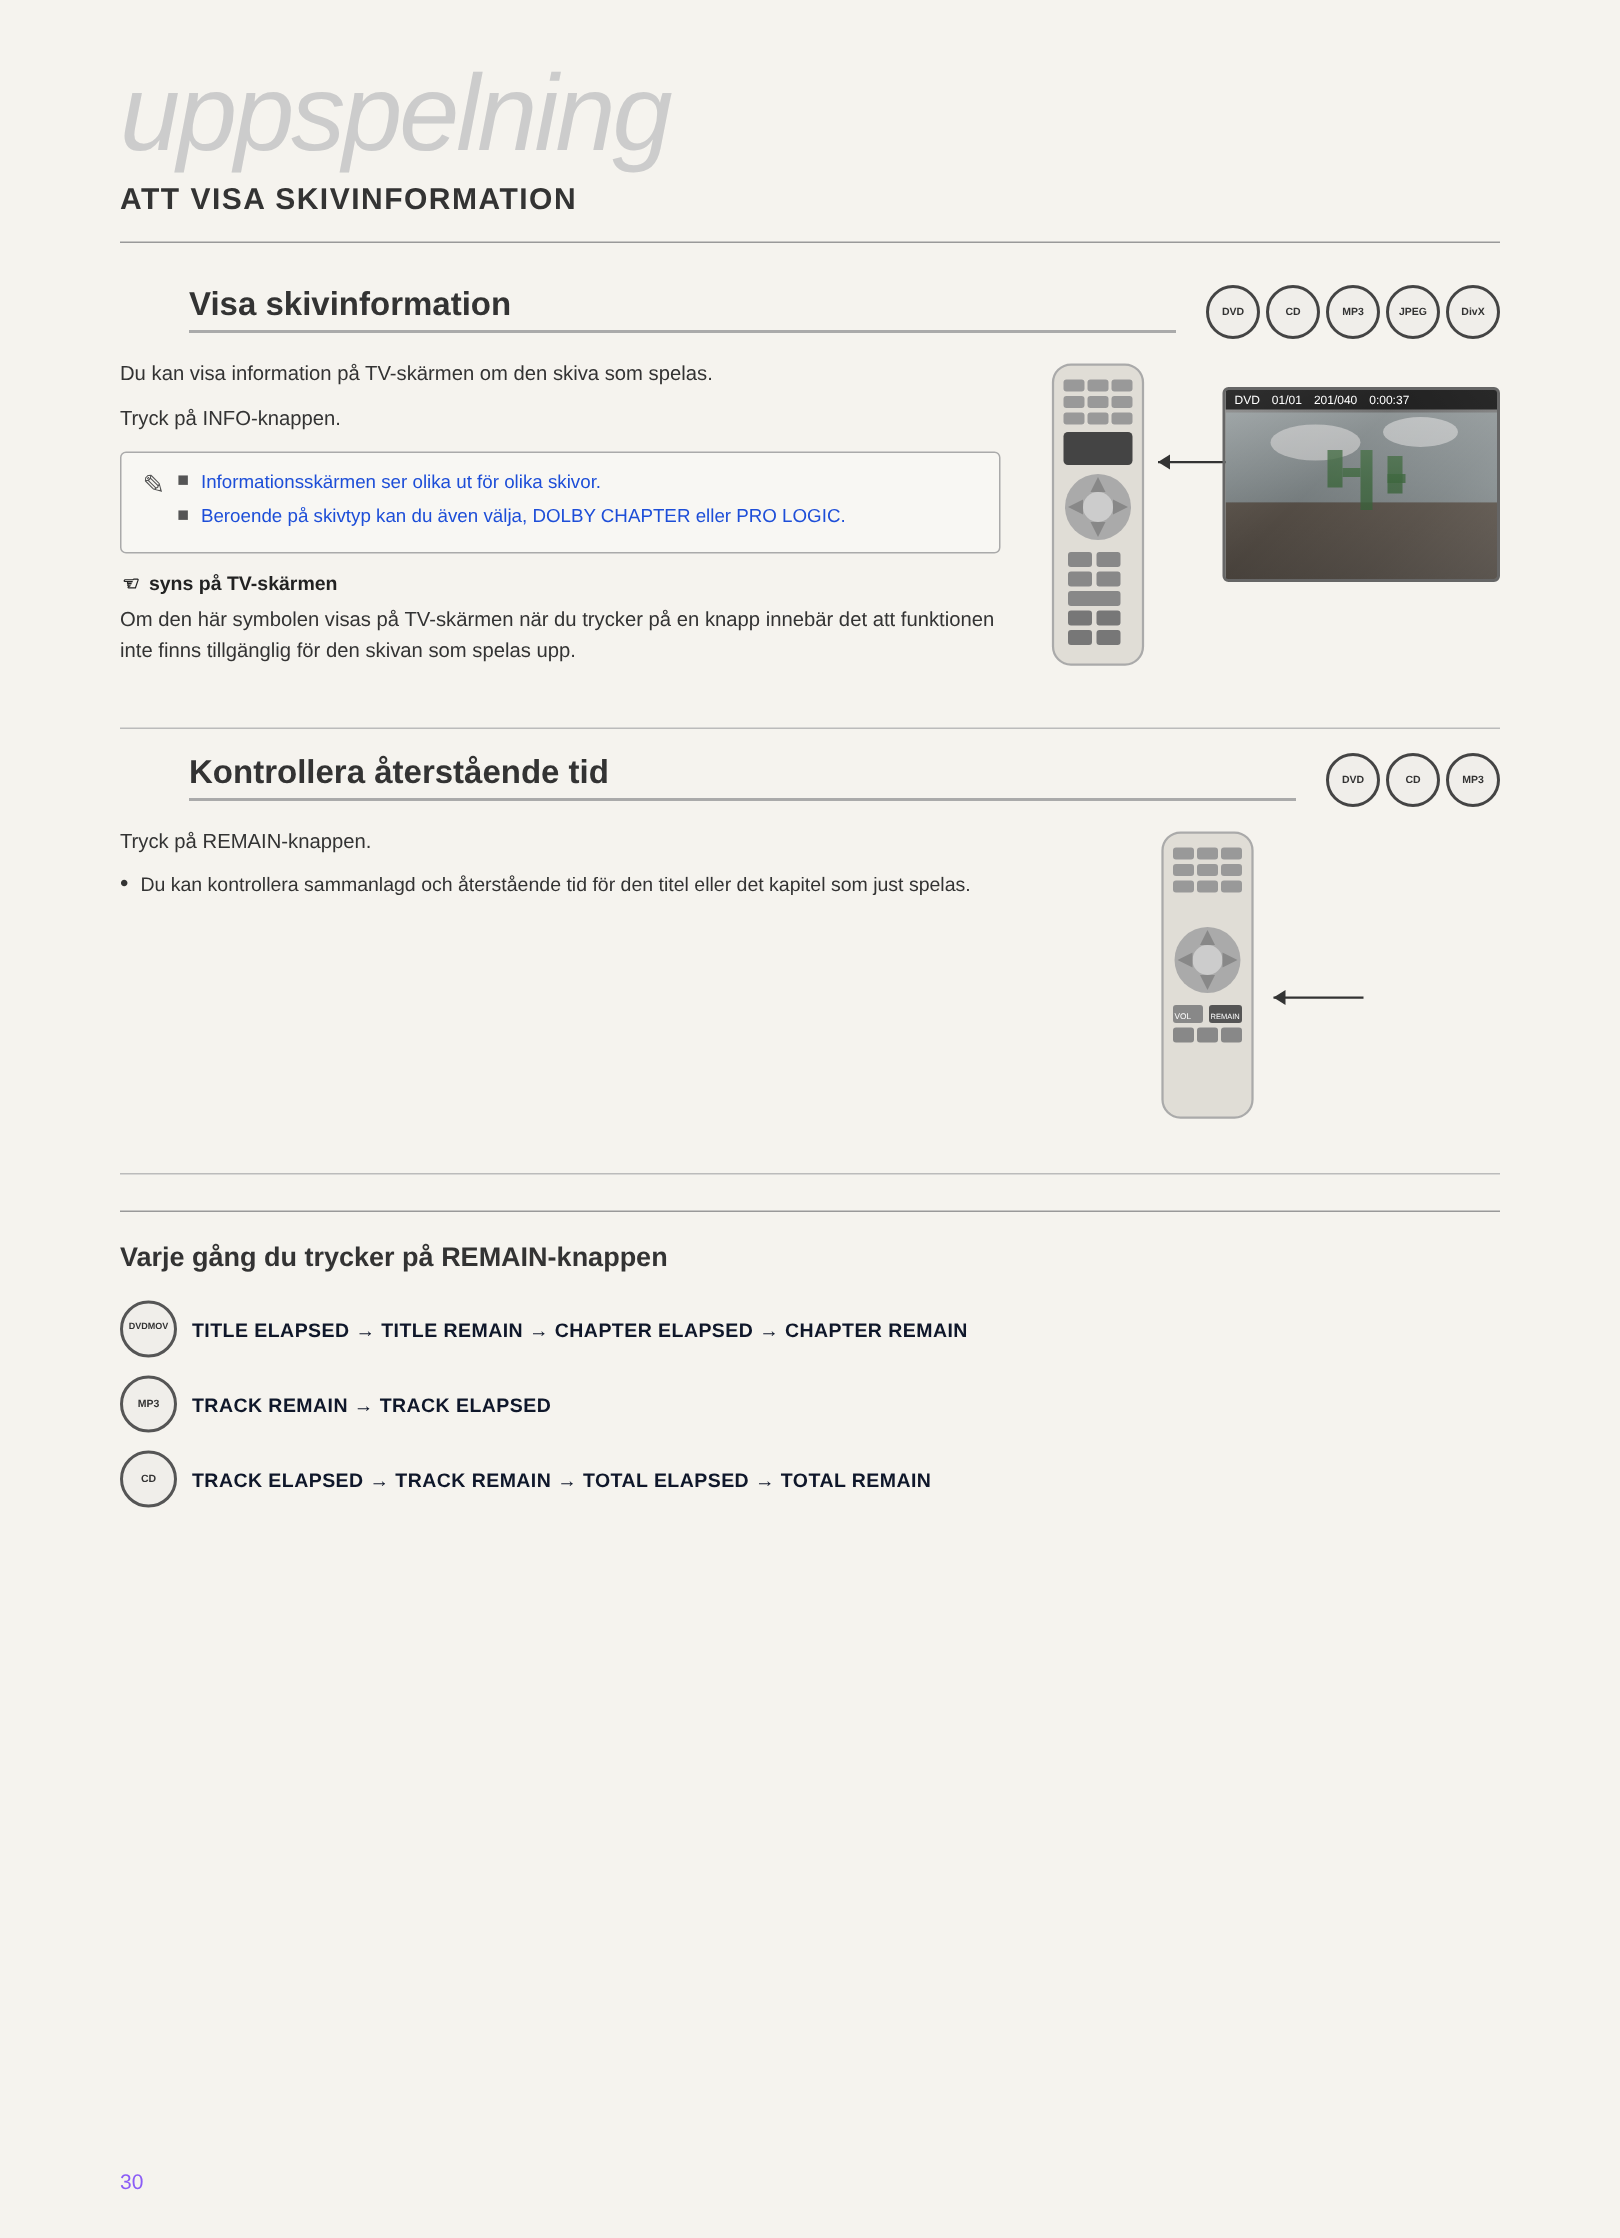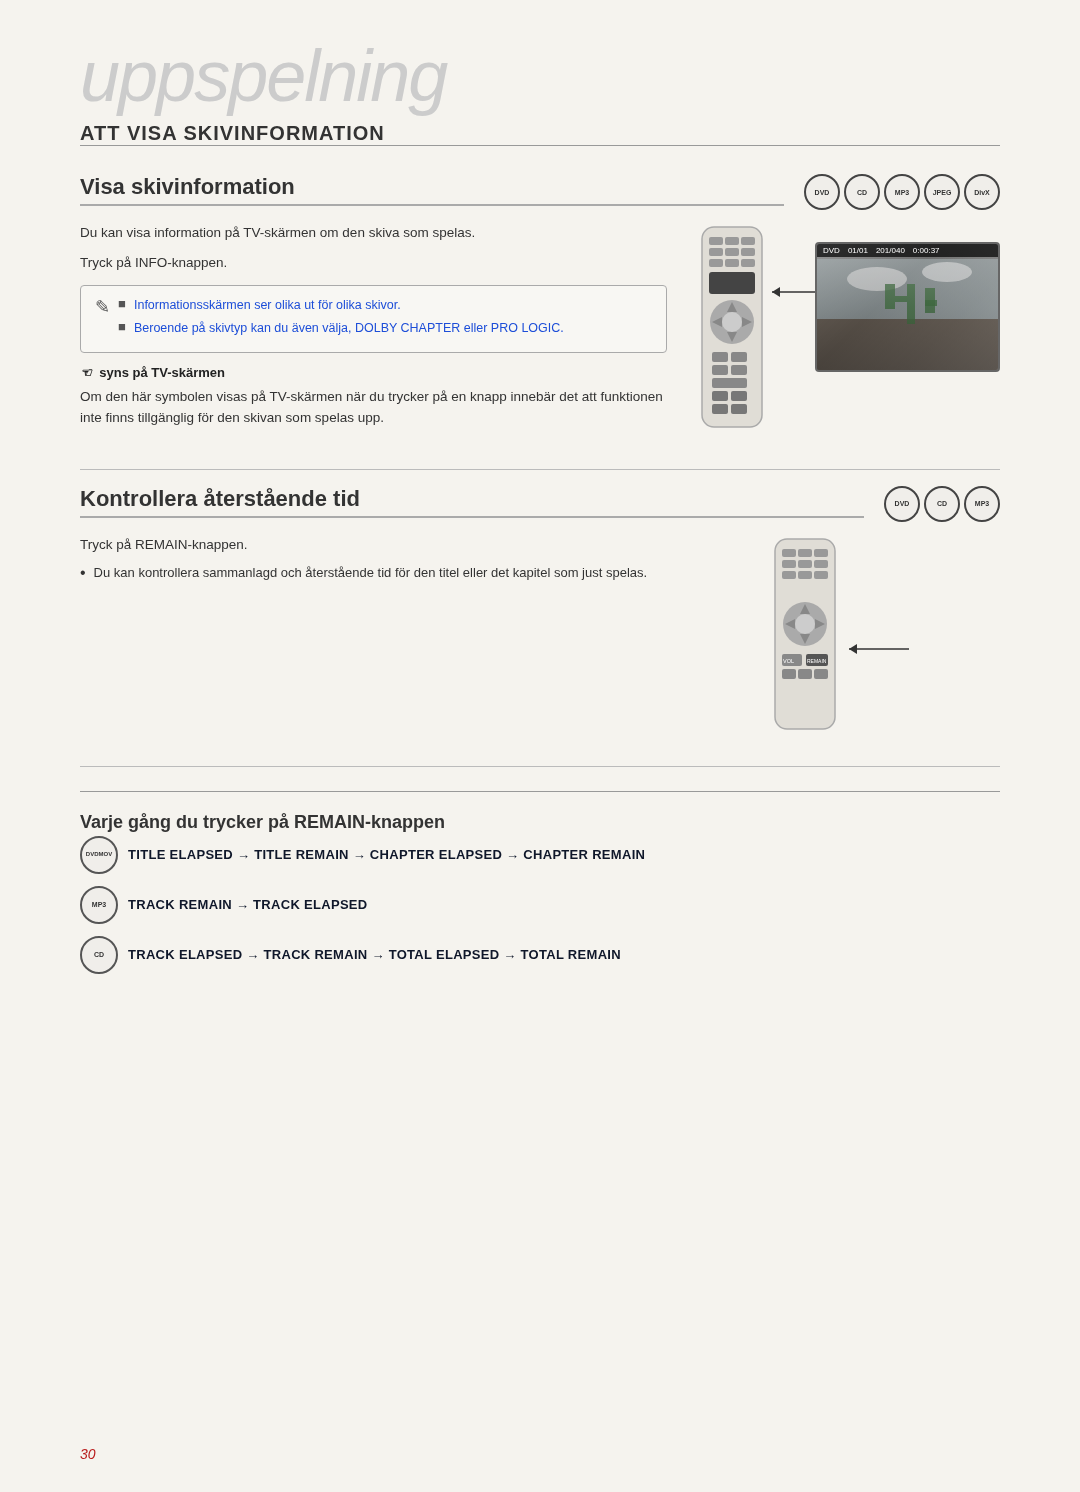--- a/index.html
+++ b/index.html
@@ -21,34 +21,35 @@
       line-height: 1;
       margin-bottom: 10px;
       font-style: italic;
     }
 
     .main-section-title {
       font-size: 20px;
       font-weight: bold;
       color: #333;
       border-bottom: 1px solid #999;
-      padding-bottom: 0;
+      padding-bottom: 16px;
       margin-bottom: 28px;
       letter-spacing: 1px;
     }
 
     .section {
       margin-bottom: 32px;
     }
 
     .section-header {
       display: flex;
       justify-content: space-between;
       align-items: flex-start;
       margin-bottom: 12px;
+      margin-left: 46px;
     }
 
     .section-title {
       font-size: 22px;
       font-weight: bold;
       color: #333;
       border-bottom: 2px solid #aaa;
       padding-bottom: 4px;
       flex: 1;
     }
@@ -179,21 +180,21 @@
     .flow-section {
       margin-top: 24px;
       border-top: 1px solid #999;
       padding-top: 20px;
     }
 
     .flow-title {
       font-size: 18px;
       font-weight: bold;
       color: #333;
-      margin-bottom: 3px;
+      margin-bottom: 18px;
     }
 
     .flow-row {
       display: flex;
       align-items: center;
       gap: 10px;
       margin-bottom: 12px;
     }
 
     .flow-disc-icon {
@@ -216,22 +217,21 @@
       font-weight: bold;
       color: #0f172a;
       letter-spacing: 0.3px;
     }
 
     .page-number {
       position: absolute;
       bottom: 30px;
       left: 80px;
       font-size: 14px;
-      color: #b91c1c;
-      font-style: italic;
+      color: #8b5cf6;
     }
 
     .section-divider {
       border: none;
       border-top: 1px solid #bbb;
       margin: 8px 0 16px 0;
     }
 
     .bullet-item {
       display: flex;

